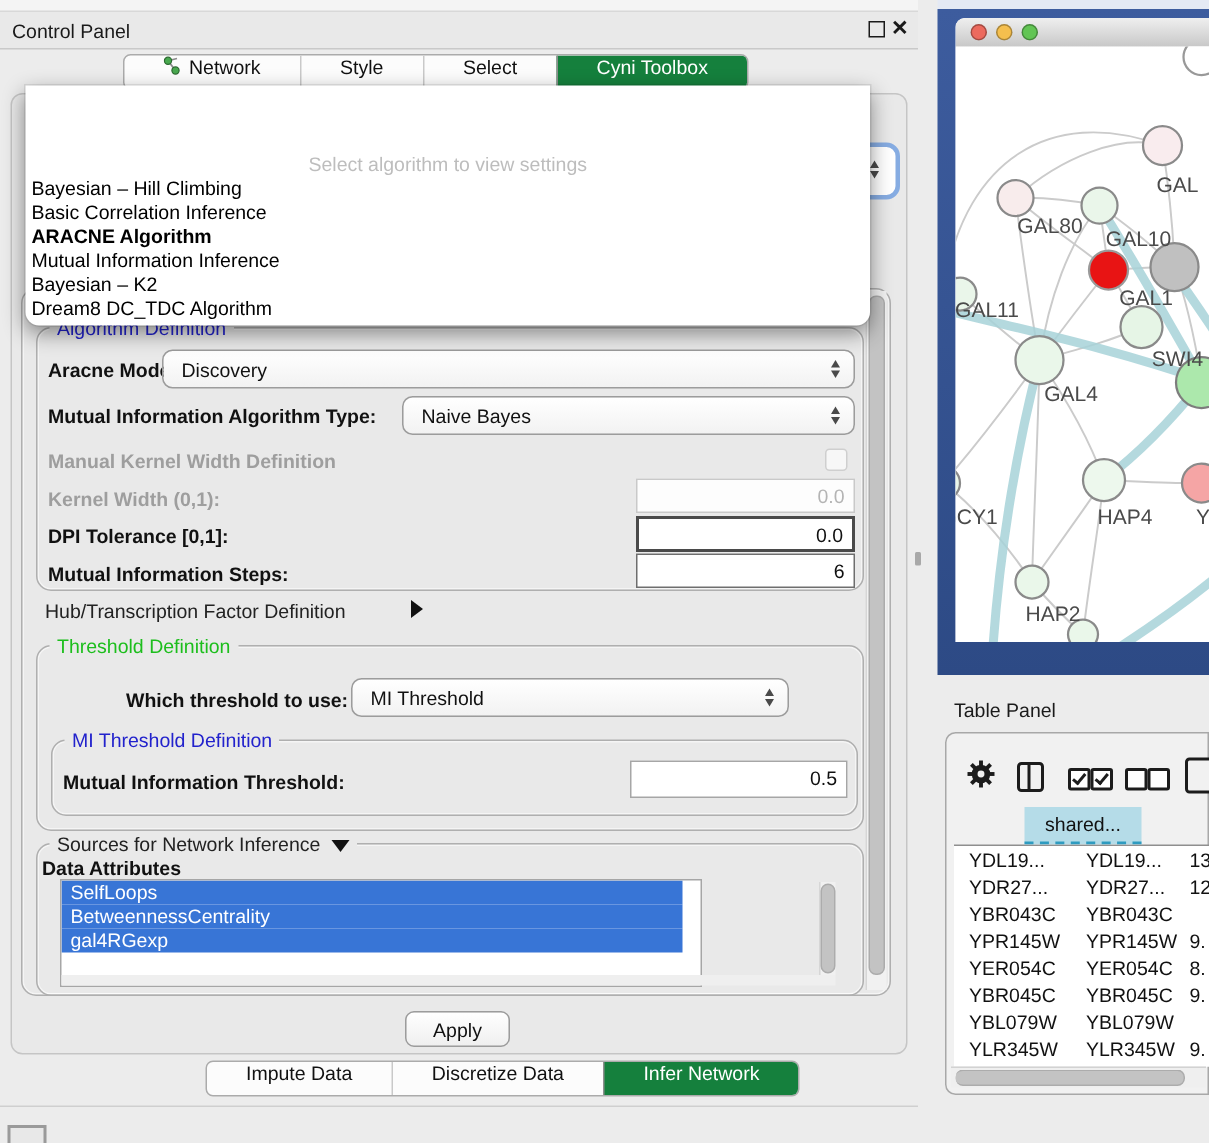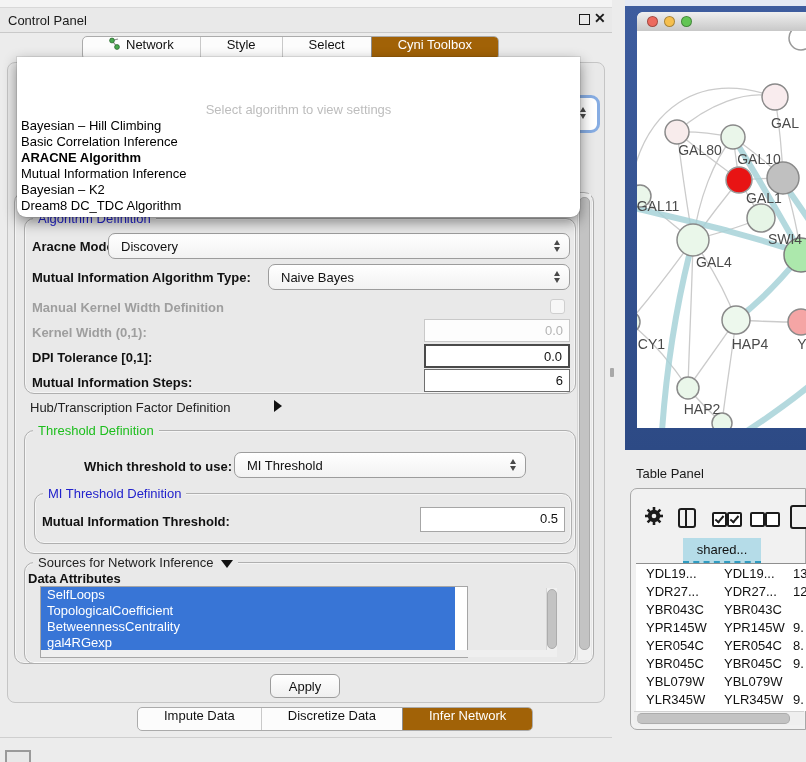--- a/index.html
+++ b/index.html
@@ -7,21 +7,21 @@
        font-family:"Liberation Sans",sans-serif;-webkit-font-smoothing:antialiased;}
   .abs{position:absolute;}
   .lbl{position:absolute;font-size:13px;color:#111;font-weight:bold;white-space:nowrap;}
   .lbl.plain{font-weight:normal;}
   .lbl.disabled{color:#9E9E9E;}
   
   .seg{display:flex;position:absolute;background:#FCFCFC;border:1px solid #ABABAB;border-radius:5px;
        overflow:hidden;height:22px;align-items:stretch;font-size:13px;}
   .seg .s{display:flex;align-items:flex-start;gap:5px;padding:0 26px;border-left:1px solid #C9C9C9;color:#111;white-space:nowrap;cursor:default;}
   .seg .s:first-child{border-left:none;}
-  .seg .s.sel{background:#a16207;color:#FFF;border-left-color:#8E8E8E;}
+  .seg .s.sel{background:#15803d;color:#FFF;border-left-color:#8E8E8E;}
   
   .grp{position:absolute;border:1px solid #AFAFAF;border-radius:10px;box-shadow:inset 0 0 0 1px rgba(255,255,255,.55);}
   .grp-label{position:absolute;top:-8px;left:8px;background:#E9E9E9;padding:0 5px;font-size:13px;white-space:nowrap;}
   
   .combo{position:absolute;background:linear-gradient(#FFFFFF,#F2F2F2);border:1px solid #9C9C9C;border-radius:7px;
          display:flex;align-items:center;font-size:13px;color:#111;box-sizing:border-box;}
   .combo .txt{padding-left:12px;flex:1;}
   .stepper{width:14px;display:flex;flex-direction:column;align-items:center;gap:2px;margin-right:5px;}
   .tri-up{width:0;height:0;border-left:3.5px solid transparent;border-right:3.5px solid transparent;border-bottom:5px solid #4A4A4A;}
   .tri-down{width:0;height:0;border-left:3.5px solid transparent;border-right:3.5px solid transparent;border-top:5px solid #4A4A4A;}
@@ -176,21 +176,20 @@
 
     <div class="grp" style="left:24px;top:562px;width:550px;height:100px;">
       <span class="grp-label" style="color:#222;">
         <span>Sources for Network Inference</span>
         <span class="arrow-down" style="margin-left:4px;position:relative;top:1px;"></span>
       </span>
     </div>
     <span class="lbl" style="left:28px;top:571px;">Data Attributes</span>
     <div class="abs" id="attr-list" style="left:40px;top:586px;width:428px;height:72px;background:#FFF;border:1px solid #A6A6A6;box-sizing:border-box;overflow:hidden;">
         <div class="attr-item">SelfLoops</div>
-        <div class="attr-item">TopologicalCoefficient</div>
         <div class="attr-item">BetweennessCentrality</div>
         <div class="attr-item">gal4RGexp</div>
       </div>
     <div class="sb-track" style="left:546px;top:588px;width:10px;height:62px;"></div>
     <div class="sb-thumb" style="left:547px;top:589px;width:8px;height:58px;"></div>
     <div class="abs" style="left:41px;top:650px;width:516px;height:7px;background:#EFEFEF;"></div>
 
     <div class="btn" style="left:270px;top:674px;width:68px;height:22px;">Apply</div>
 
     <div class="seg" style="left:137px;top:707px;">

